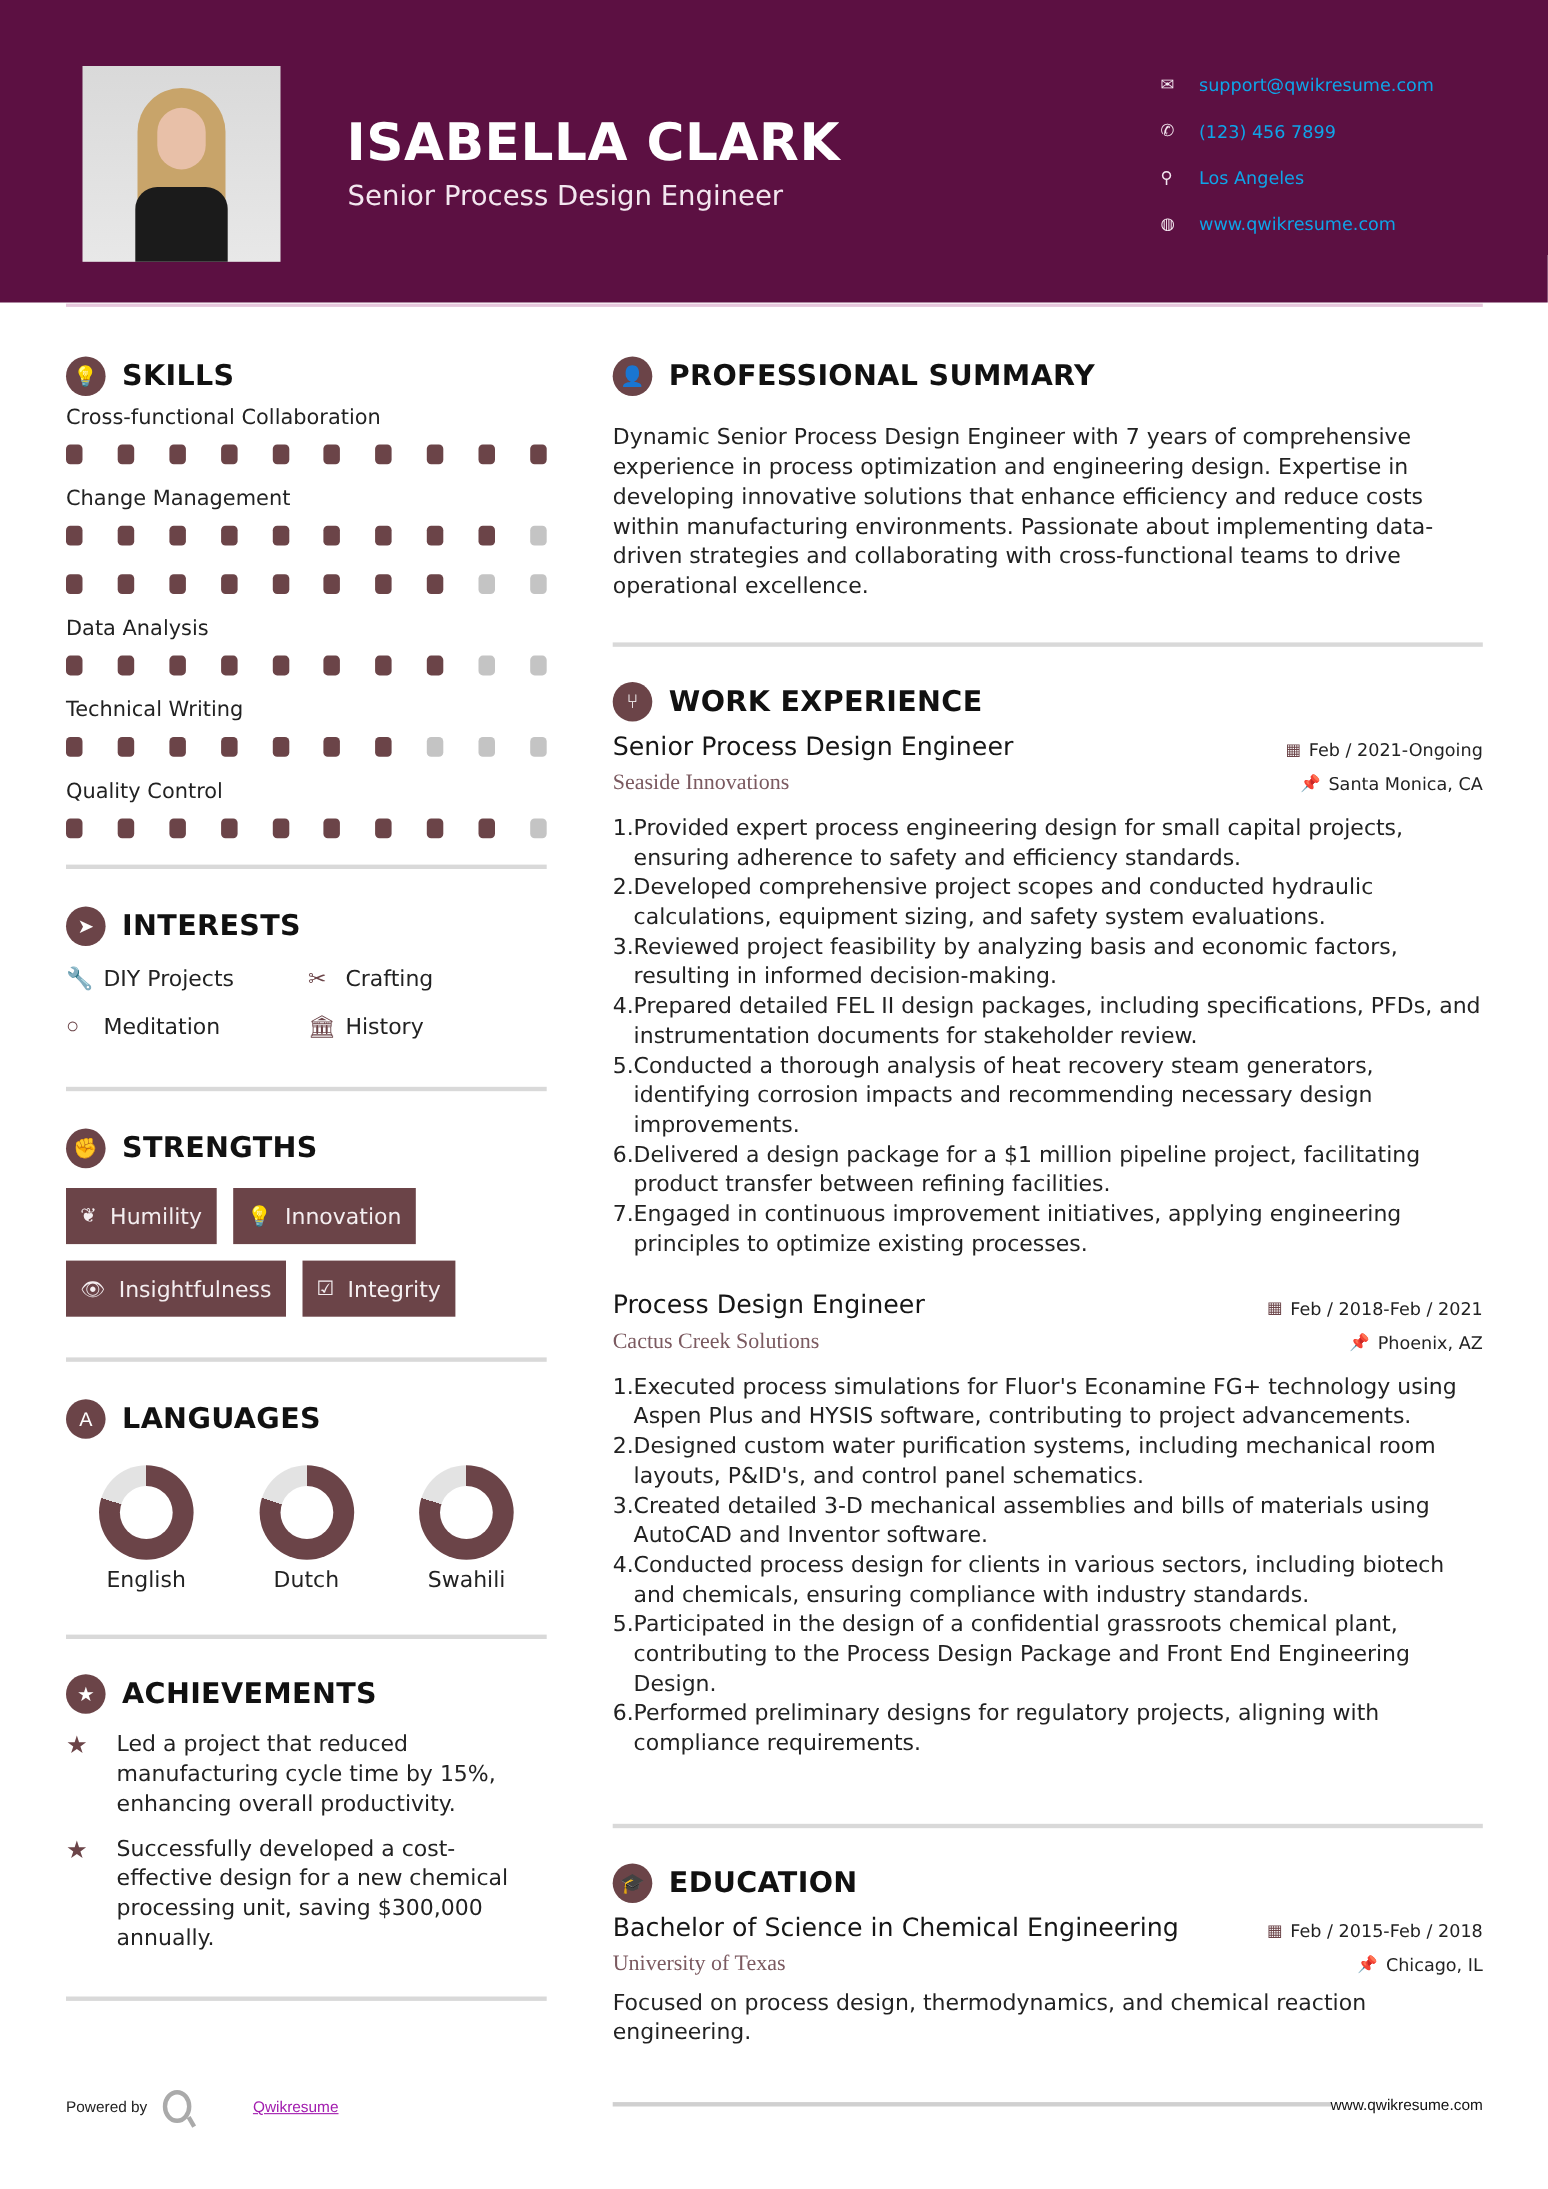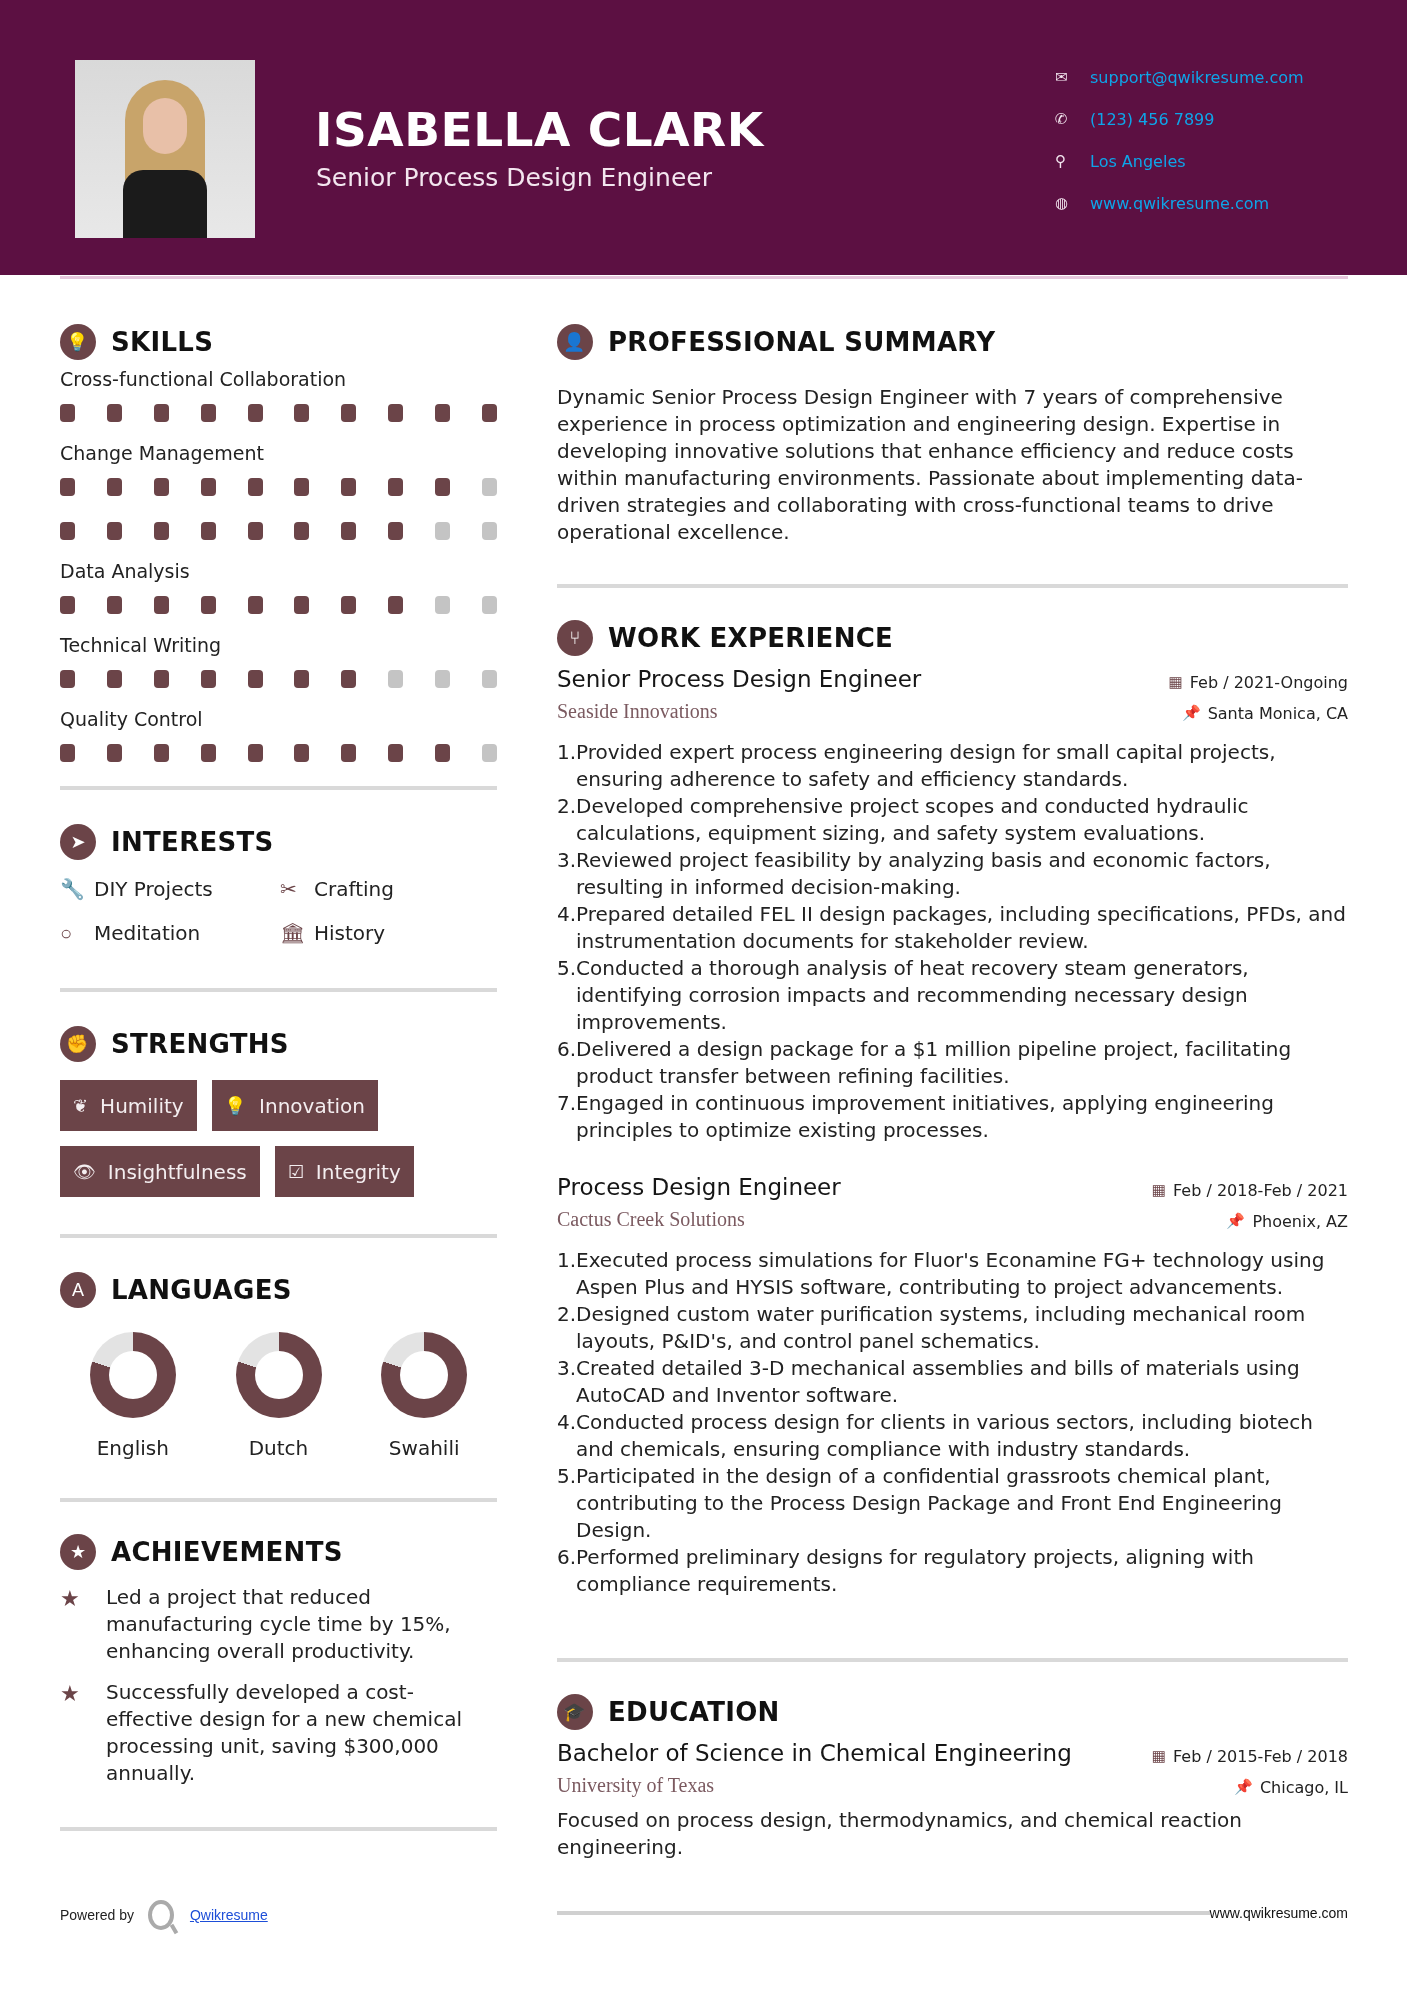--- a/index.html
+++ b/index.html
@@ -40,33 +40,33 @@
   .interest { display: flex; align-items: center; height: 30px; }
   .interest .ii { width: 34px; color: #6b4448; font-size: 20px; }
   .interest .it { font-family: "DejaVu Sans", sans-serif; font-size: 20px; color: #222; text-align: center; }
 
   .strengths { display: flex; flex-wrap: wrap; gap: 15px 15px; margin-top: 14px; width: 437px; }
   .chip { background: #6b4448; color: #f4eef0; height: 51px; display: flex; align-items: center; padding: 0 13px; font-family: "DejaVu Sans", sans-serif; font-size: 20px; }
   .chip .chi { margin-right: 12px; font-size: 18px; }
 
   .langs { display: flex; margin-top: 20px; }
   .lang { width: 146px; display: flex; flex-direction: column; align-items: center; }
-  .lang-name { margin-top: 18px; font-family: "DejaVu Sans", sans-serif; font-size: 20px; color: #222; }
+  .lang-name { margin-top: 6px; font-family: "DejaVu Sans", sans-serif; font-size: 20px; color: #222; }
   .donut { width: 86px; height: 86px; border-radius: 50%; position: relative; }
   .donut::after { content: ""; position: absolute; left: 19px; top: 19px; width: 48px; height: 48px; border-radius: 50%; background: #fff; }
 
   .ach { display: flex; margin-top: 10px; }
   .ach .ai { width: 46px; color: #6b4448; font-size: 22px; flex: none; padding-top: 2px; }
   .ach .at { font-family: "DejaVu Sans", sans-serif; font-size: 20px; line-height: 27px; color: #222; }
 
   .footer-left { position: absolute; left: 60px; top: 1900px; display: flex; align-items: center; }
   .footer-left .pb { font-size: 14px; color: #222; margin-right: 14px; }
   .qlogo { width: 26px; height: 30px; border: 4px solid #aaa; border-radius: 50%; margin-right: 16px; position: relative; }
   .qlogo::after { content: ""; position: absolute; right: -6px; bottom: -8px; width: 4px; height: 10px; background: #aaa; transform: rotate(-30deg); }
-  .footer-left .qk { font-size: 14px; color: #1d4ed8; text-decoration: underline; }
+  .footer-left .qk { font-size: 14px; color: #a21caf; text-decoration: underline; margin-left: 40px; }
   .footer-right { position: absolute; left: 557px; top: 1905px; width: 791px; display: flex; align-items: center; }
   .footer-right .fline { flex: 1; height: 4px; background: #d0d0d0; }
   .footer-right .fw { font-size: 14px; color: #111; }
 
   .summary { font-family: "DejaVu Sans", sans-serif; font-size: 20px; line-height: 27px; color: #222; margin-top: 20px; }
 
   .job { }
   .job-row { display: flex; justify-content: space-between; align-items: baseline; }
   .job-title { font-family: "DejaVu Sans", sans-serif; font-size: 23px; color: #161616; }
   .job-company { font-family: Liberation Serif, serif; font-size: 20px; color: #7b5a60; }

